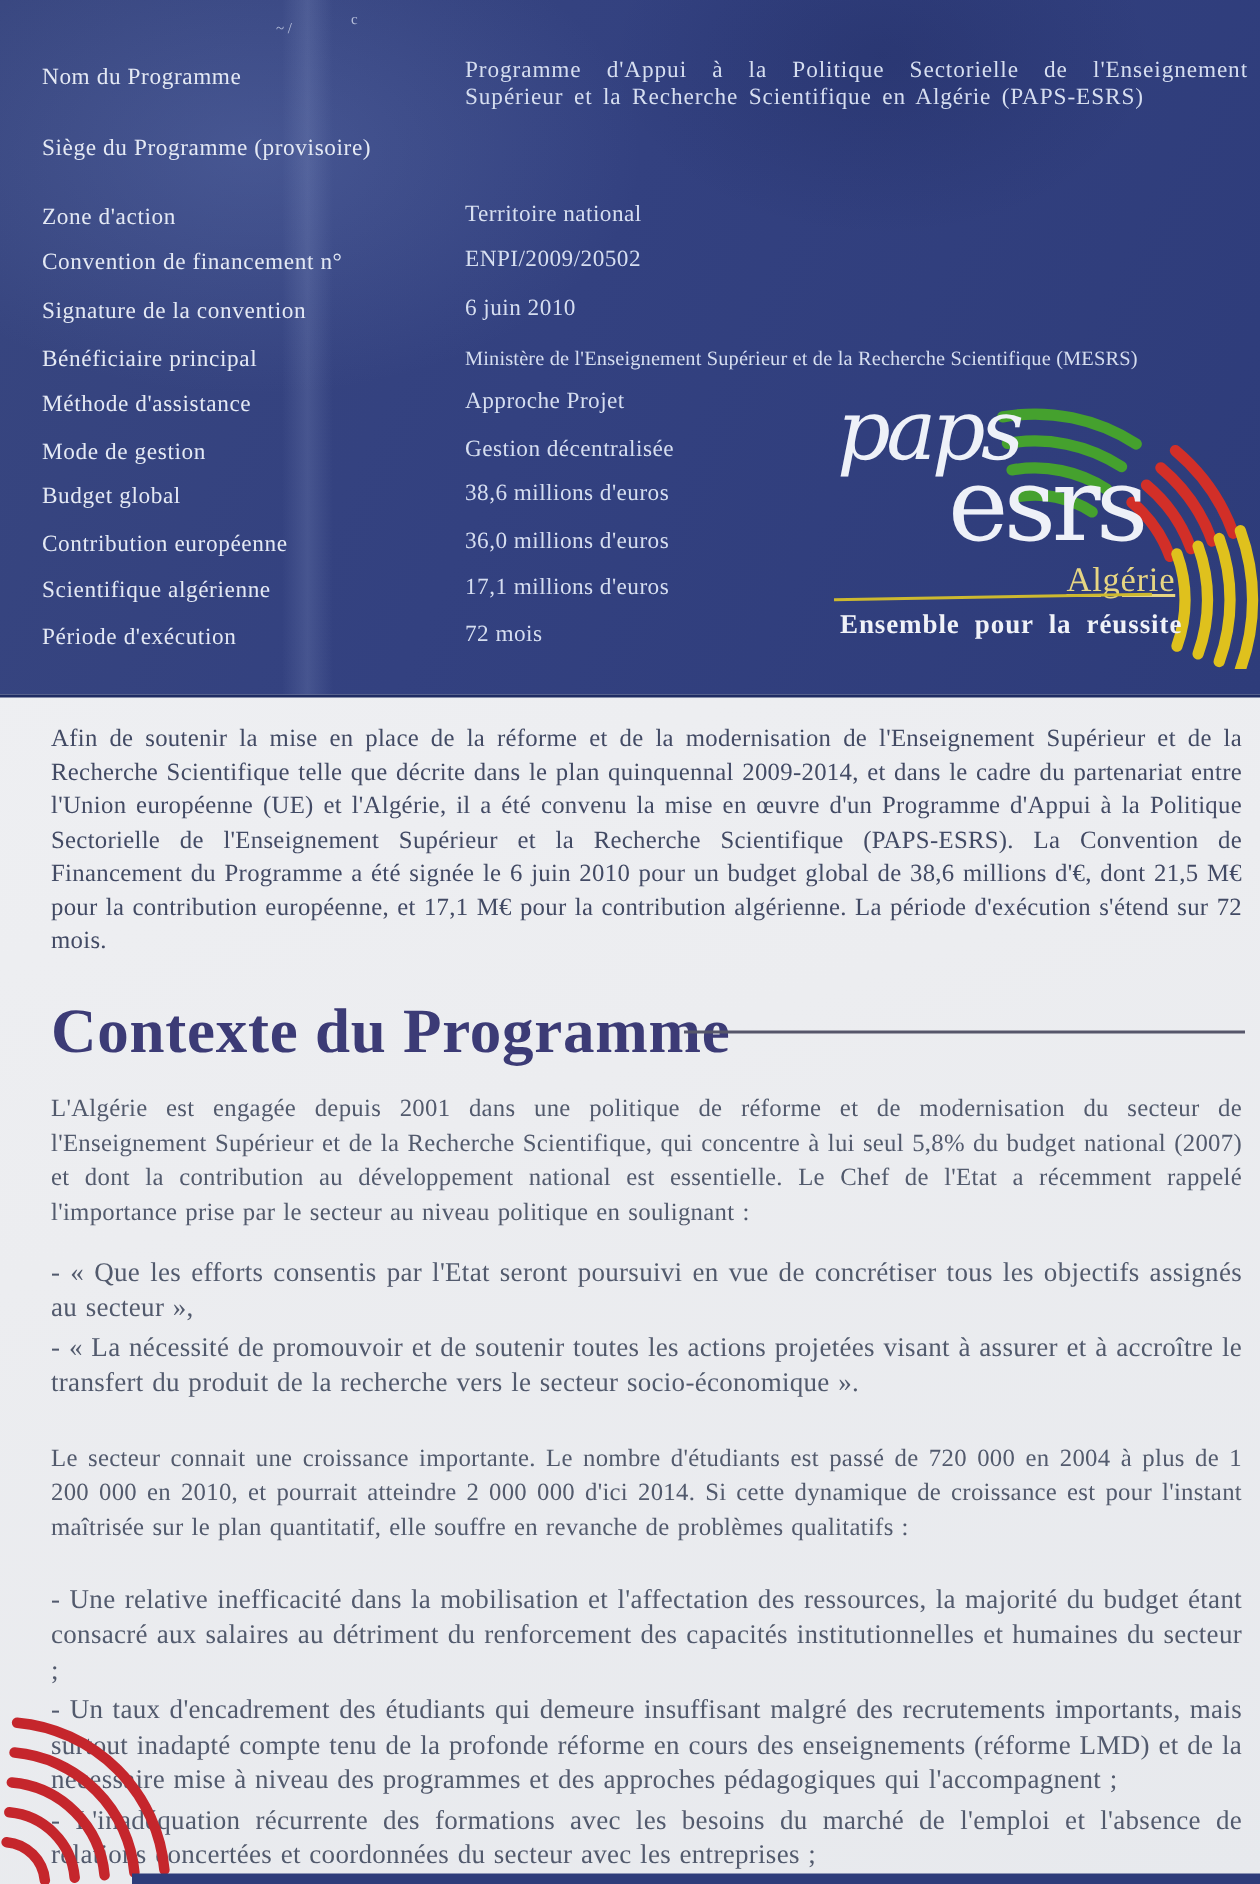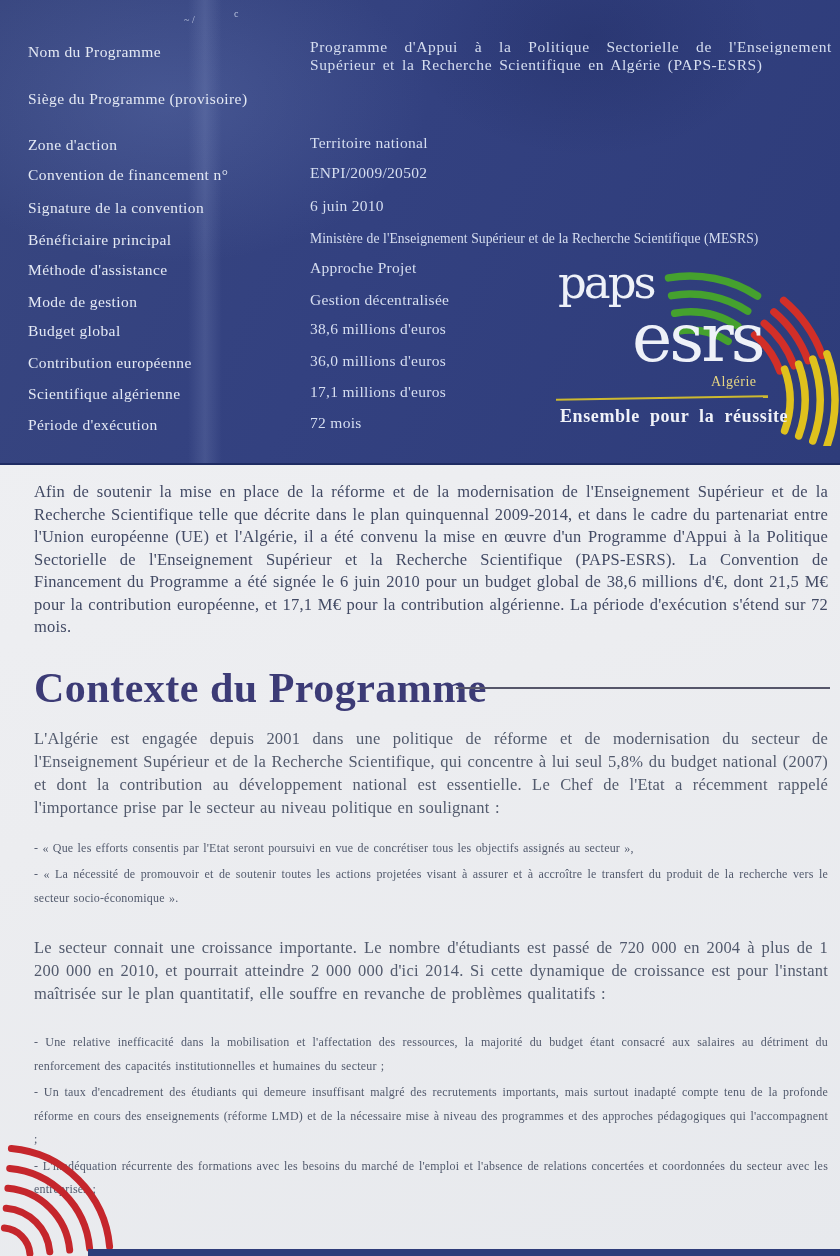--- a/index.html
+++ b/index.html
@@ -27,44 +27,44 @@
   .hvalue{
     position:absolute; left:310px; color:#d6def0; font-size:15.5px; letter-spacing:.3px; line-height:17.5px;
   }
   .hvalue.justified{width:522px; text-align:justify; word-spacing:2.5px; letter-spacing:.6px;}
   .hvalue.small{font-size:13.6px; letter-spacing:.1px; white-space:nowrap;}
 
   
   .logo{position:absolute; left:548px; top:268px; width:292px; height:178px;}
   .logo-arcs{position:absolute; left:0; top:0;}
   .logo-word1{position:absolute; left:10px; top:-8px; font-family:"DejaVu Serif",serif;
-    font-size:45px; color:#eef1f8; letter-spacing:-3px; line-height:1;}
+    font-size:56px; color:#eef1f8; letter-spacing:-3px; line-height:1;font-style:italic;}
   .logo-word2{position:absolute; left:84px; top:36px; font-family:"DejaVu Serif",serif;
     font-size:68px; color:#eef1f8; letter-spacing:-3px; line-height:1;}
-  .logo-country{position:absolute; left:163px; top:106px; font-size:14px; color:#e6d583; letter-spacing:.5px;}
+  .logo-country{position:absolute; left:163px; top:106px; font-size:23px; color:#e6d583; letter-spacing:.5px;text-decoration:underline;}
   .logo-rule{position:absolute; left:8px; top:129px; width:212px; height:2px; background:#cdb92f; transform:rotate(-1deg);}
   .logo-tagline{position:absolute; left:12px; top:138px; font-size:18px; font-weight:bold;
     color:#f0f2f8; letter-spacing:.6px; word-spacing:5px; white-space:nowrap;}
 
   
   .doc{position:absolute; left:0; top:465px; width:840px; color:#525a6d;}
   .para{
     margin:0 12px 0 34px; font-size:16.5px; line-height:23px; text-align:justify;
     word-spacing:1px; letter-spacing:.2px;
   }
   .intro{margin-top:16px; color:#424a64; line-height:22.5px;}
   .section-head{position:relative; margin:26px 10px 10px 34px; height:52px;}
   .section-title{
     margin:0; font-size:42px; font-weight:600; color:#3c3b76; letter-spacing:.5px; line-height:1.1;
     display:inline-block;
   }
   .section-rule{position:absolute; left:422px; top:22px; width:374px; height:2px; background:#56566a;}
   .quote-list,.issue-list{margin:18px 12px 0 34px;}
   .quote-item,.issue-item{
-    font-size:12px; line-height:23.5px; text-align:justify; word-spacing:1px; letter-spacing:.2px;
+    font-size:18px; line-height:23.5px; text-align:justify; word-spacing:1px; letter-spacing:.2px;
     margin-bottom:3px;
   }
   .gap-lg{margin-top:26px;}
 
   
   .bottom-strip{position:absolute; left:88px; bottom:0; width:752px; height:7px; background:#2e3c7a;}
   .corner-arcs{position:absolute; left:0; bottom:0;}
 </style>
 </head>
 <body>

